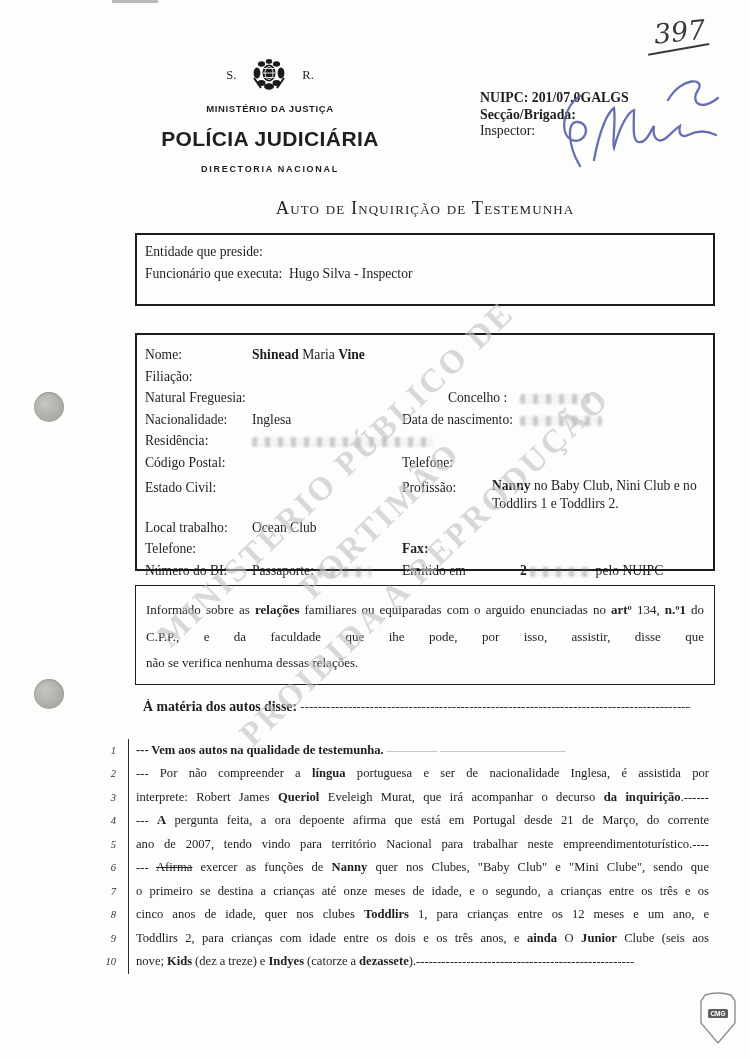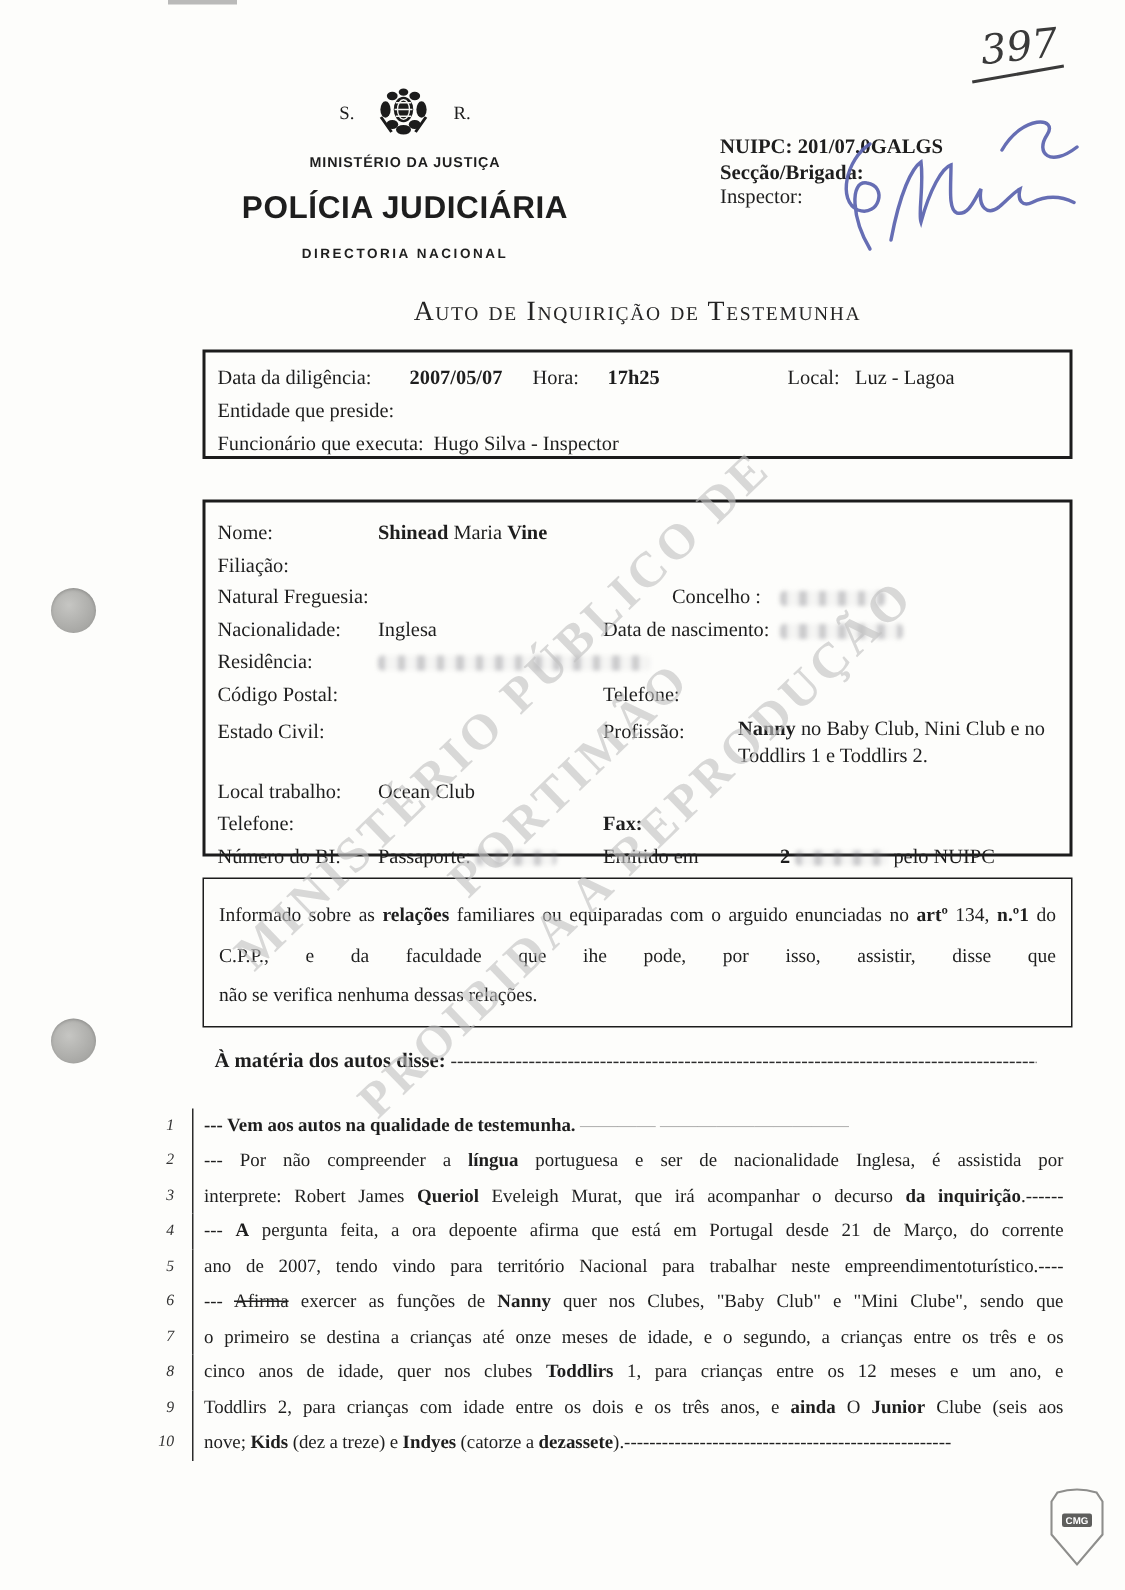--- a/index.html
+++ b/index.html
@@ -138,28 +138,20 @@
       <path d="M120,28 C134,4 158,6 150,18 C142,30 152,40 170,26"></path>
       <path d="M32,24 C16,34 10,62 24,68 C38,73 44,52 30,50 C18,48 20,74 32,94"></path>
       <path d="M46,88 C52,56 60,40 66,36 C68,52 64,70 66,76 C72,54 80,40 86,38 C86,52 84,68 90,70 C98,72 102,60 106,54 C104,66 110,72 118,66 C124,61 128,56 132,54 C130,62 134,66 140,63 C148,59 158,58 168,63"></path>
     </g>
   </svg>
 
   <div class="title">Auto de Inquirição de Testemunha</div>
 
   <div class="box box1">
     <div class="frow">
-      <span style="width:128px">Data da diligência:</span>
-      <span class="b" style="width:82px">2007/05/07</span>
-      <span style="width:50px">Hora:</span>
-      <span class="b" style="width:120px">17h25</span>
-      <span style="width:45px">Local:</span>
-      <span>Luz - Lagoa</span>
-    </div>
-    <div class="frow">
       <span>Entidade que preside:</span>
     </div>
     <div class="frow">
       <span style="width:144px">Funcionário que executa:</span>
       <span>Hugo Silva - Inspector</span>
     </div>
   </div>
 
   <div class="box box2">
     <div class="wrow">

